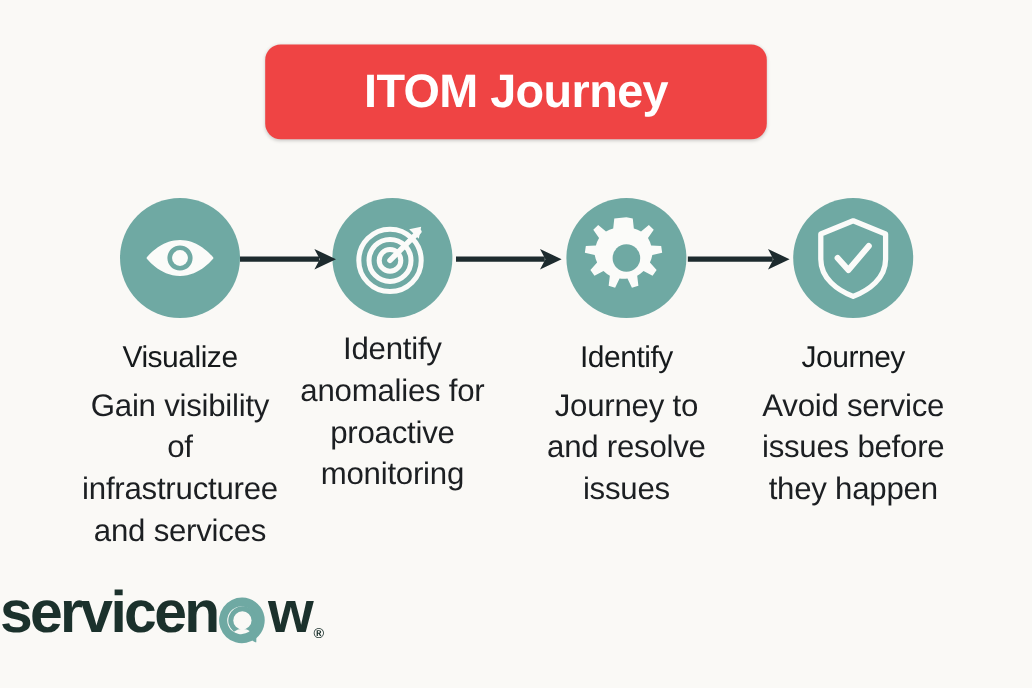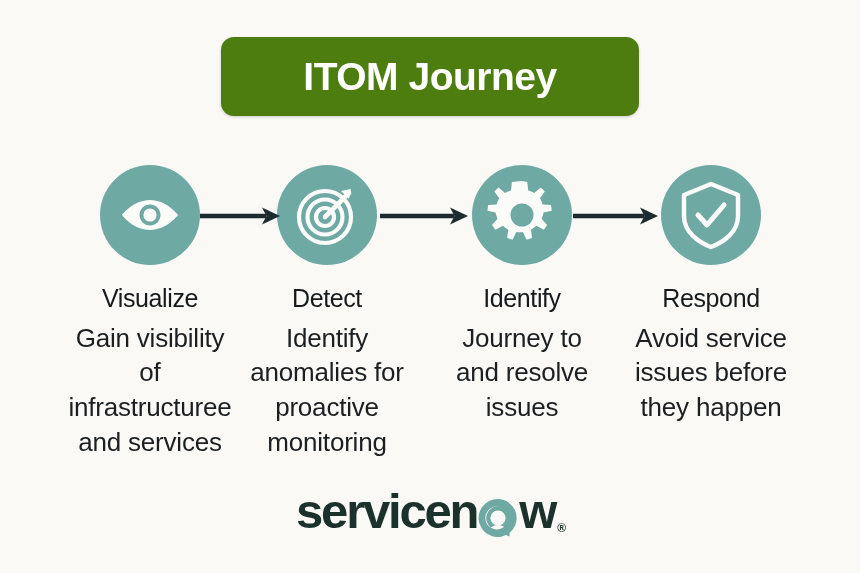--- a/index.html
+++ b/index.html
@@ -22,21 +22,21 @@
     background: #faf9f6;
   }
 
   
   .title-banner {
     position: absolute;
     left: 221px;
     top: 37px;
     width: 418px;
     height: 79px;
-    background: #4d7c0f;
+    background: #ef4444;
     border-radius: 13px;
     display: flex;
     align-items: center;
     justify-content: center;
     box-shadow: 0 1px 3px rgba(0,0,0,0.18);
   }
   .title-text {
     color: #ffffff;
     font-size: 39px;
     font-weight: bold;
@@ -105,21 +105,21 @@
   .arrow-2 { left: 573px; width: 87px; }
 
   
   .logo {
     position: absolute;
     left: 0;
     top: 487px;
     width: 860px;
     display: flex;
     align-items: flex-end;
-    justify-content: center;
+    justify-content: flex-start;
   }
   .logo-wrap {
     display: flex;
     align-items: baseline;
     font-size: 49px;
     font-weight: bold;
     letter-spacing: -2.2px;
     line-height: 1;
     color: #1b312c;
   }
@@ -176,21 +176,20 @@
         <span>
           <svg width="72" height="72" viewBox="0 0 72 72">
             <circle cx="34" cy="38" r="26" fill="none" stroke="#fbfbf9" stroke-width="4.2"></circle>
             <circle cx="34" cy="38" r="17.5" fill="none" stroke="#fbfbf9" stroke-width="4.2"></circle>
             <circle cx="34" cy="38" r="9" fill="none" stroke="#fbfbf9" stroke-width="4.2"></circle>
             <line x1="34" y1="38" x2="58" y2="14" stroke="#fbfbf9" stroke-width="4.6" stroke-linecap="round"></line>
             <path d="M50 12 L60 10 L58 20 Z" fill="#fbfbf9"></path>
           </svg>
         </span>
       </div>
-      <div class="step-heading">Detect</div>
       <div class="step-desc" style="white-space:pre-line">Identify
 anomalies for
 proactive
 monitoring</div>
     </div>
 
     <div class="step step-2">
       <div class="icon-circle">
         <span>
           <svg width="72" height="72" viewBox="0 0 72 72">
@@ -216,21 +215,21 @@
 
     <div class="step step-3">
       <div class="icon-circle">
         <span>
           <svg width="66" height="70" viewBox="0 0 66 70">
             <path d="M33 4 L60 15 L60 36 C60 52 46 62 33 67 C20 62 6 52 6 36 L6 15 Z" fill="none" stroke="#fbfbf9" stroke-width="4.4" stroke-linejoin="round"></path>
             <polyline points="20,35 29,45 46,25" fill="none" stroke="#fbfbf9" stroke-width="5" stroke-linecap="round" stroke-linejoin="round"></polyline>
           </svg>
         </span>
       </div>
-      <div class="step-heading">Respond</div>
+      <div class="step-heading">Journey</div>
       <div class="step-desc" style="white-space:pre-line">Avoid service
 issues before
 they happen</div>
     </div>
 
     <div class="arrow arrow-0">
       <svg width="82" height="20" viewBox="0 0 82 20">
         <line x1="0" y1="10" x2="66" y2="10" stroke="#1d2b2e" stroke-width="4.4"></line>
         <path d="M62 1.5 L80 10 L62 18.5 L66.5 10 Z" fill="#1d2b2e"></path>
       </svg>

